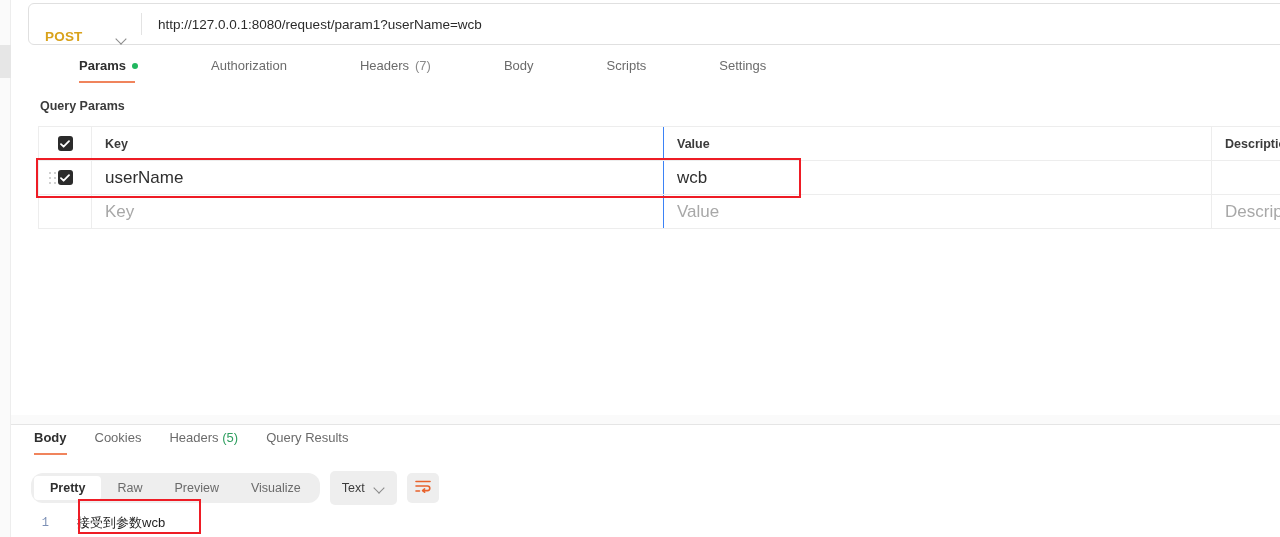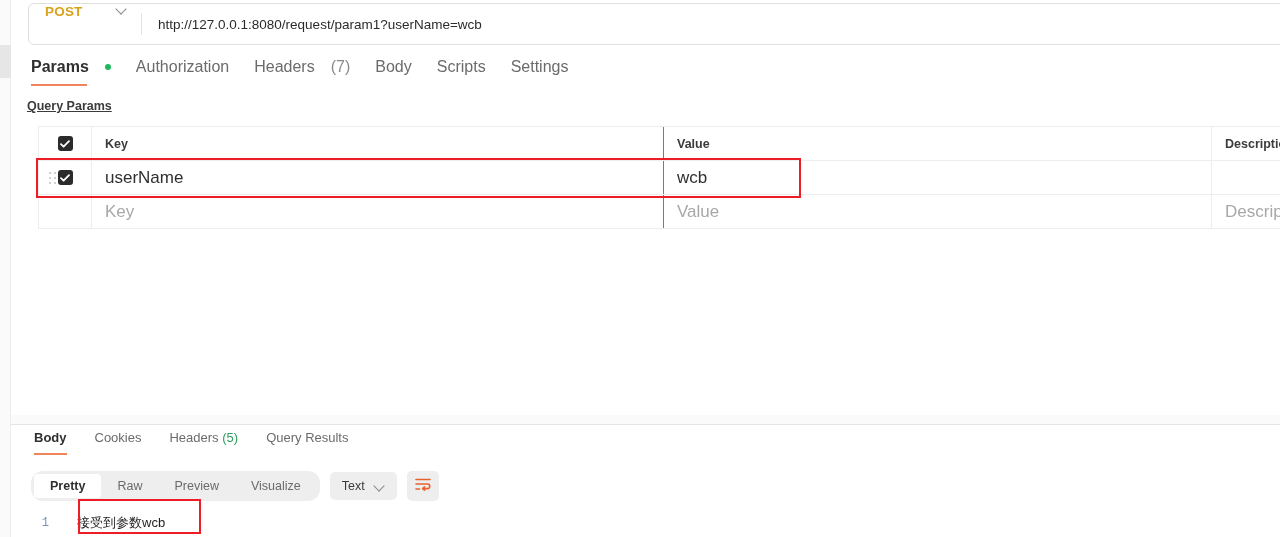--- a/index.html
+++ b/index.html
@@ -29,21 +29,21 @@
     background: #fff;
   }
 
   
   .url-bar {
     position: absolute; left: 17px; top: 3px; right: -20px; height: 42px;
     border: 1px solid #e0e0e0; border-radius: 6px; background:#fff;
     display: flex; align-items: center;
   }
   .method-box {
-    display: flex; align-items: flex-start; justify-content: space-between;
+    display: flex; align-items: flex-end; justify-content: space-between;
     width: 112px; padding: 0 14px 0 16px; height: 100%;
   }
   .method-label {
     font-size: 13.5px; font-weight: 600; color: #d9a21b; letter-spacing: .2px;
   }
   .chev {
     width: 10px; height: 10px; position: relative; display:inline-block;
   }
   .chev::before{
     content:""; position:absolute; left:0; top:1px;
@@ -55,39 +55,39 @@
     flex:1; padding-left: 16px; font-size: 13.5px; color:#2b2b2b;
     white-space: nowrap; overflow: hidden;
   }
 
   
   .tabs {
     position: absolute; left: 20px; top: 58px; height: 30px;
     display: flex; align-items: flex-start; gap: 0;
   }
   .tab {
-    position: relative; font-size: 16px; color: #6b6b6b;
+    position: relative; font-size: 13px; color: #6b6b6b;
     padding: 0 17px 10px 0; margin-right: 8px; white-space: nowrap;
-    display:flex; align-items:center; gap:16px;
+    display:flex; align-items:center; gap:6px;margin-left:48px;
   }
   .tab:first-child { padding-left:0; }
   .tab.active { color: #2f2f2f; font-weight: 600; }
   .tab.active .tab-underline {
     position: absolute; left: 0; bottom: 0; height: 2px; background: #f0845c;
     width: 56px;
   }
   .tab .count { color:#8a8a8a; font-weight:400; }
   .dot-green {
     width:6px; height:6px; border-radius:50%; background:#21b75f; display:inline-block;
   }
 
   
   .section-title {
-    position: absolute; left: 16px; top: 99px;
-    font-size: 12.5px; font-weight: 700; color: #3b3b3b; text-decoration: underline;
+    position: absolute; left: 29px; top: 99px;
+    font-size: 12.5px; font-weight: 700; color: #3b3b3b;
   }
 
   
   .ptable {
     position: absolute; left: 27px; top: 126px; right: -60px;
     border: 1px solid #ededed; border-bottom: none;
     background: #fff;
   }
   .prow { display: flex; height: 34px; border-bottom: 1px solid #ededed; position: relative; }
   .prow.head { height: 34px; }
@@ -149,21 +149,21 @@
   .seg {
     display:flex; align-items:center; background:#eeeeee; border-radius:12px; height:30px; padding:3px;
   }
   .seg-item {
     font-size:12.5px; color:#6b6b6b; padding:0 16px; height:24px; line-height:24px;
     border-radius:4px; white-space:nowrap;
   }
   .seg-item.active { background:#ffffff; color:#2f2f2f; font-weight:600; }
   .type-sel {
     display:flex; align-items:center; gap:10px; background:#eeeeee; border-radius:5px;
-    height:28px; padding:0 12px; font-size:12.5px; color:#3b3b3b;
+    height:34px; padding:0 12px; font-size:12.5px; color:#3b3b3b;
   }
   .wrap-btn {
     display:flex; align-items:center; justify-content:center;
     width:32px; height:30px; background:#eeeeee; border-radius:5px;
   }
 
   
   .code-area { position:absolute; left:0; top:84px; right:0; bottom:0; }
   .code-line { display:flex; align-items:center; height:28px; }
   .ln {

